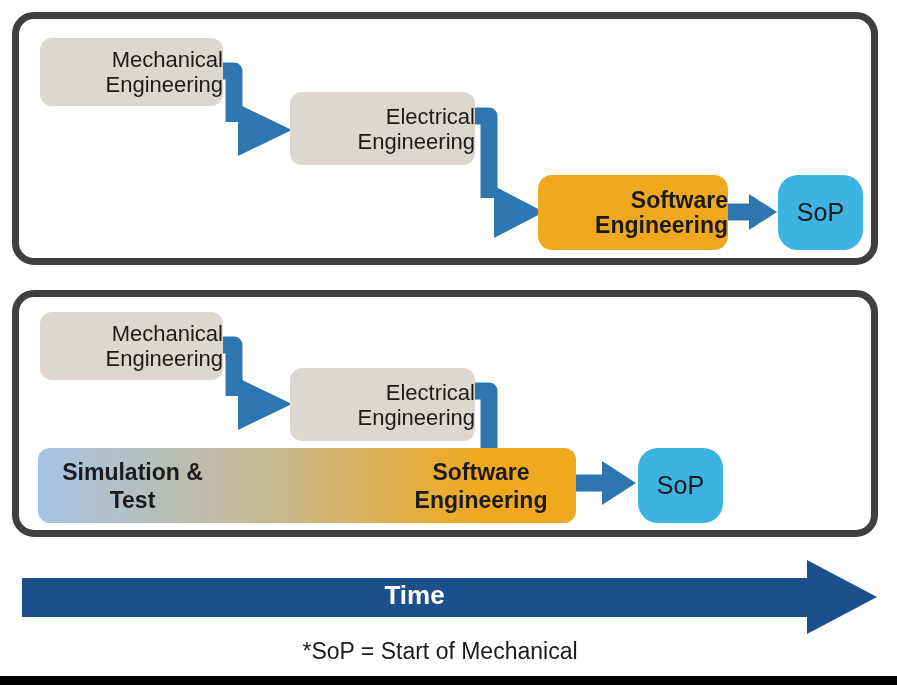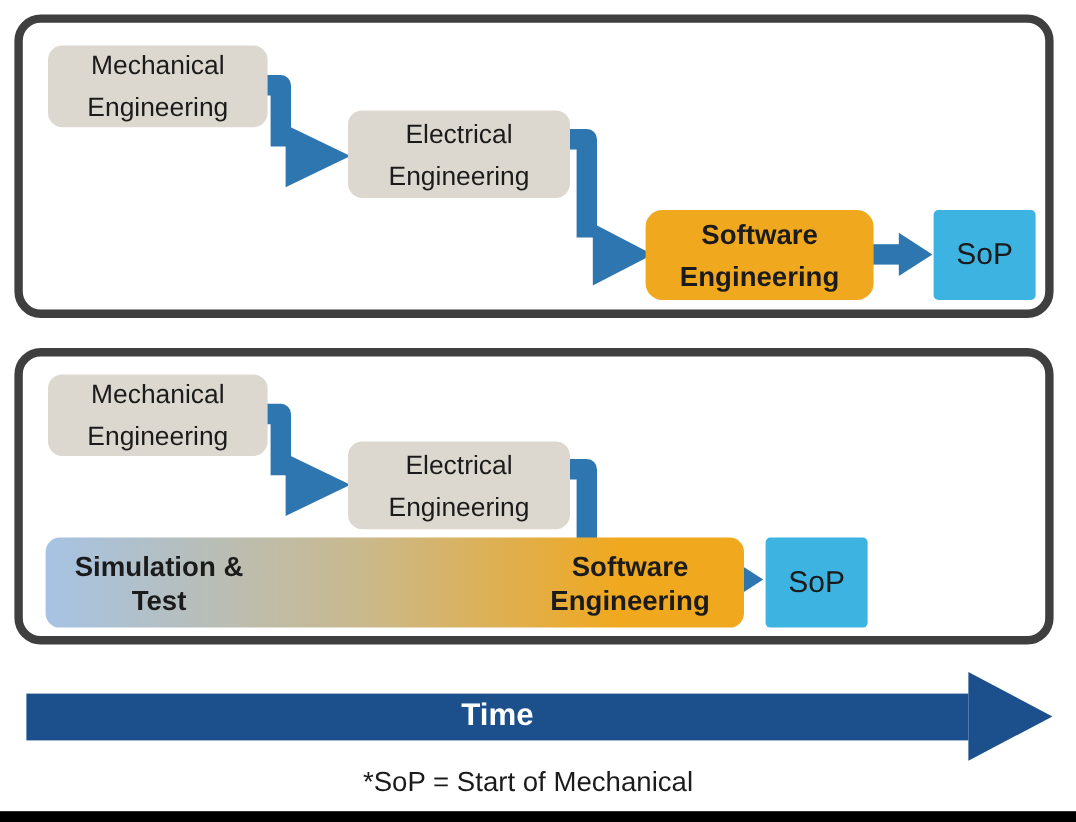--- a/index.html
+++ b/index.html
@@ -12,33 +12,33 @@
     border:7px solid var(--panel_border);border-radius:22px;background:transparent;z-index:1;
   }
   #panel-top{top:12px;height:253px;}
   #panel-bottom{top:290px;height:247px;}
   #arrow-layer{position:absolute;left:0;top:0;z-index:0;pointer-events:none;}
   .flow-arrow{stroke:var(--arrow_blue);stroke-width:17;fill:none;stroke-linejoin:round;stroke-linecap:butt;}
   .flow-head{fill:var(--arrow_blue);stroke:none;}
   .time-bar{fill:var(--time_blue);}
   .box{
     position:absolute;z-index:2;display:flex;align-items:center;justify-content:center;
-    text-align:center;border-radius:12px;font-size:22px;line-height:35px;color:var(--text_dark);
+    text-align:right;border-radius:12px;font-size:22px;line-height:25px;color:var(--text_dark);
   }
   .box-gray{background:var(--box_gray);}
   .box-orange{background:var(--box_orange);font-weight:bold;font-size:23px;border-radius:14px;}
-  .box-cyan{background:var(--box_cyan);font-size:25px;border-radius:4px;}
+  .box-cyan{background:var(--box_cyan);font-size:25px;border-radius:20px;}
   #me1{left:40px;top:38px;width:183px;height:68px;}
   #ee1{left:290px;top:92px;width:185px;height:73px;}
   #sw1{left:538px;top:175px;width:190px;height:75px;}
   #sop1{left:778px;top:175px;width:85px;height:75px;}
   #me2{left:40px;top:312px;width:183px;height:68px;}
   #ee2{left:290px;top:368px;width:185px;height:73px;}
   #gradient-bar{
-    position:absolute;z-index:2;left:38px;top:448px;width:582px;height:75px;border-radius:12px;
+    position:absolute;z-index:2;left:38px;top:448px;width:538px;height:75px;border-radius:12px;
     background:linear-gradient(90deg,var(--grad_left) 0%,var(--grad_mid) 45%,var(--grad_right) 82%);
   }
   .bar-label{
     position:absolute;top:0;height:100%;display:flex;align-items:center;justify-content:center;
     text-align:center;font-weight:bold;font-size:23px;line-height:28px;color:var(--text_dark);
   }
   #bar-label-left{left:12px;width:165px;}
   #bar-label-right{right:5px;width:180px;}
   #sop2{left:638px;top:448px;width:85px;height:75px;}
   #time-label{

